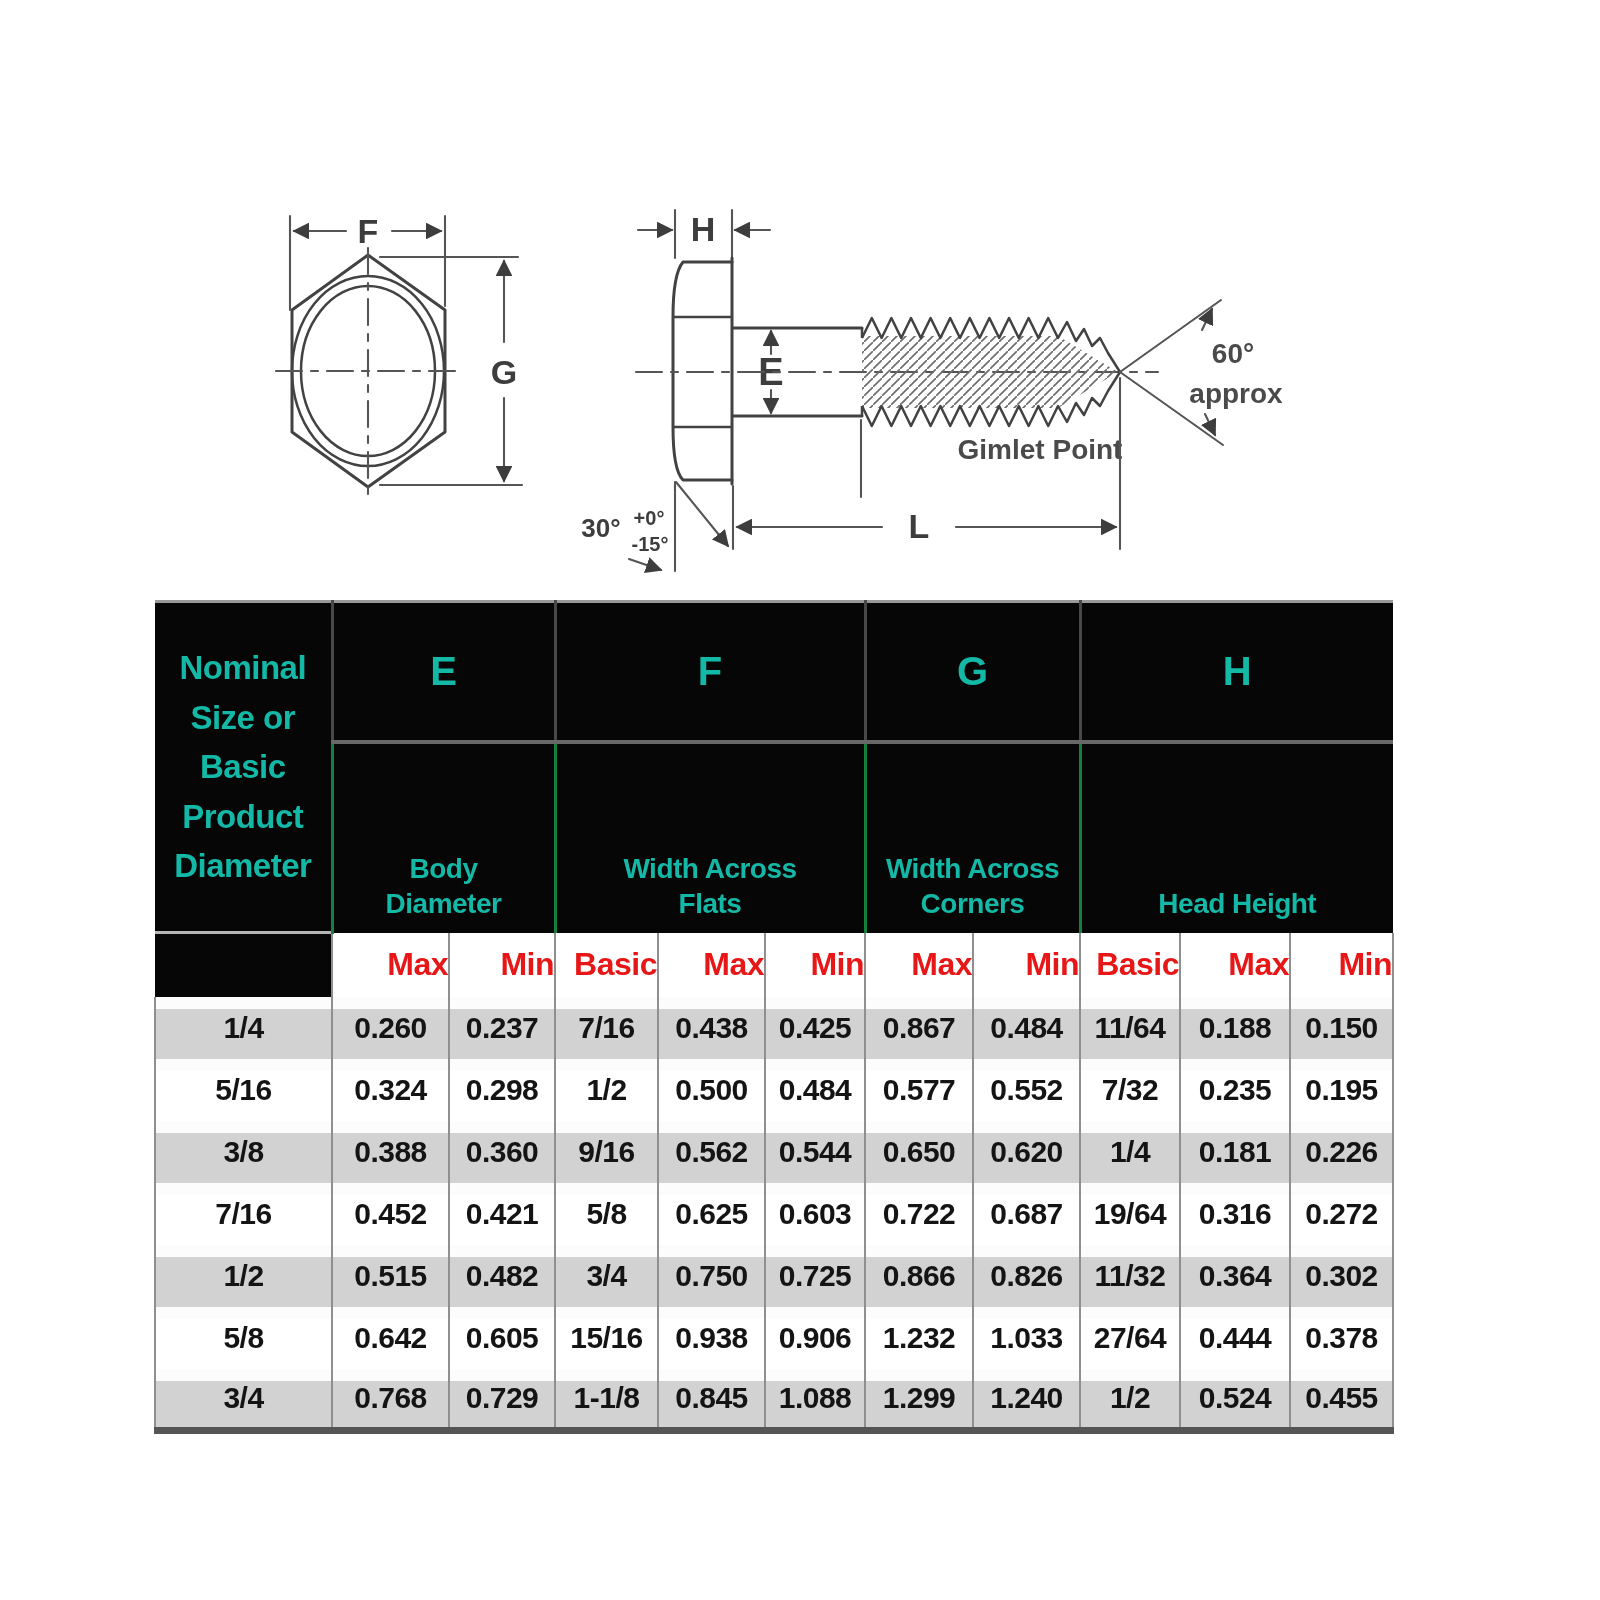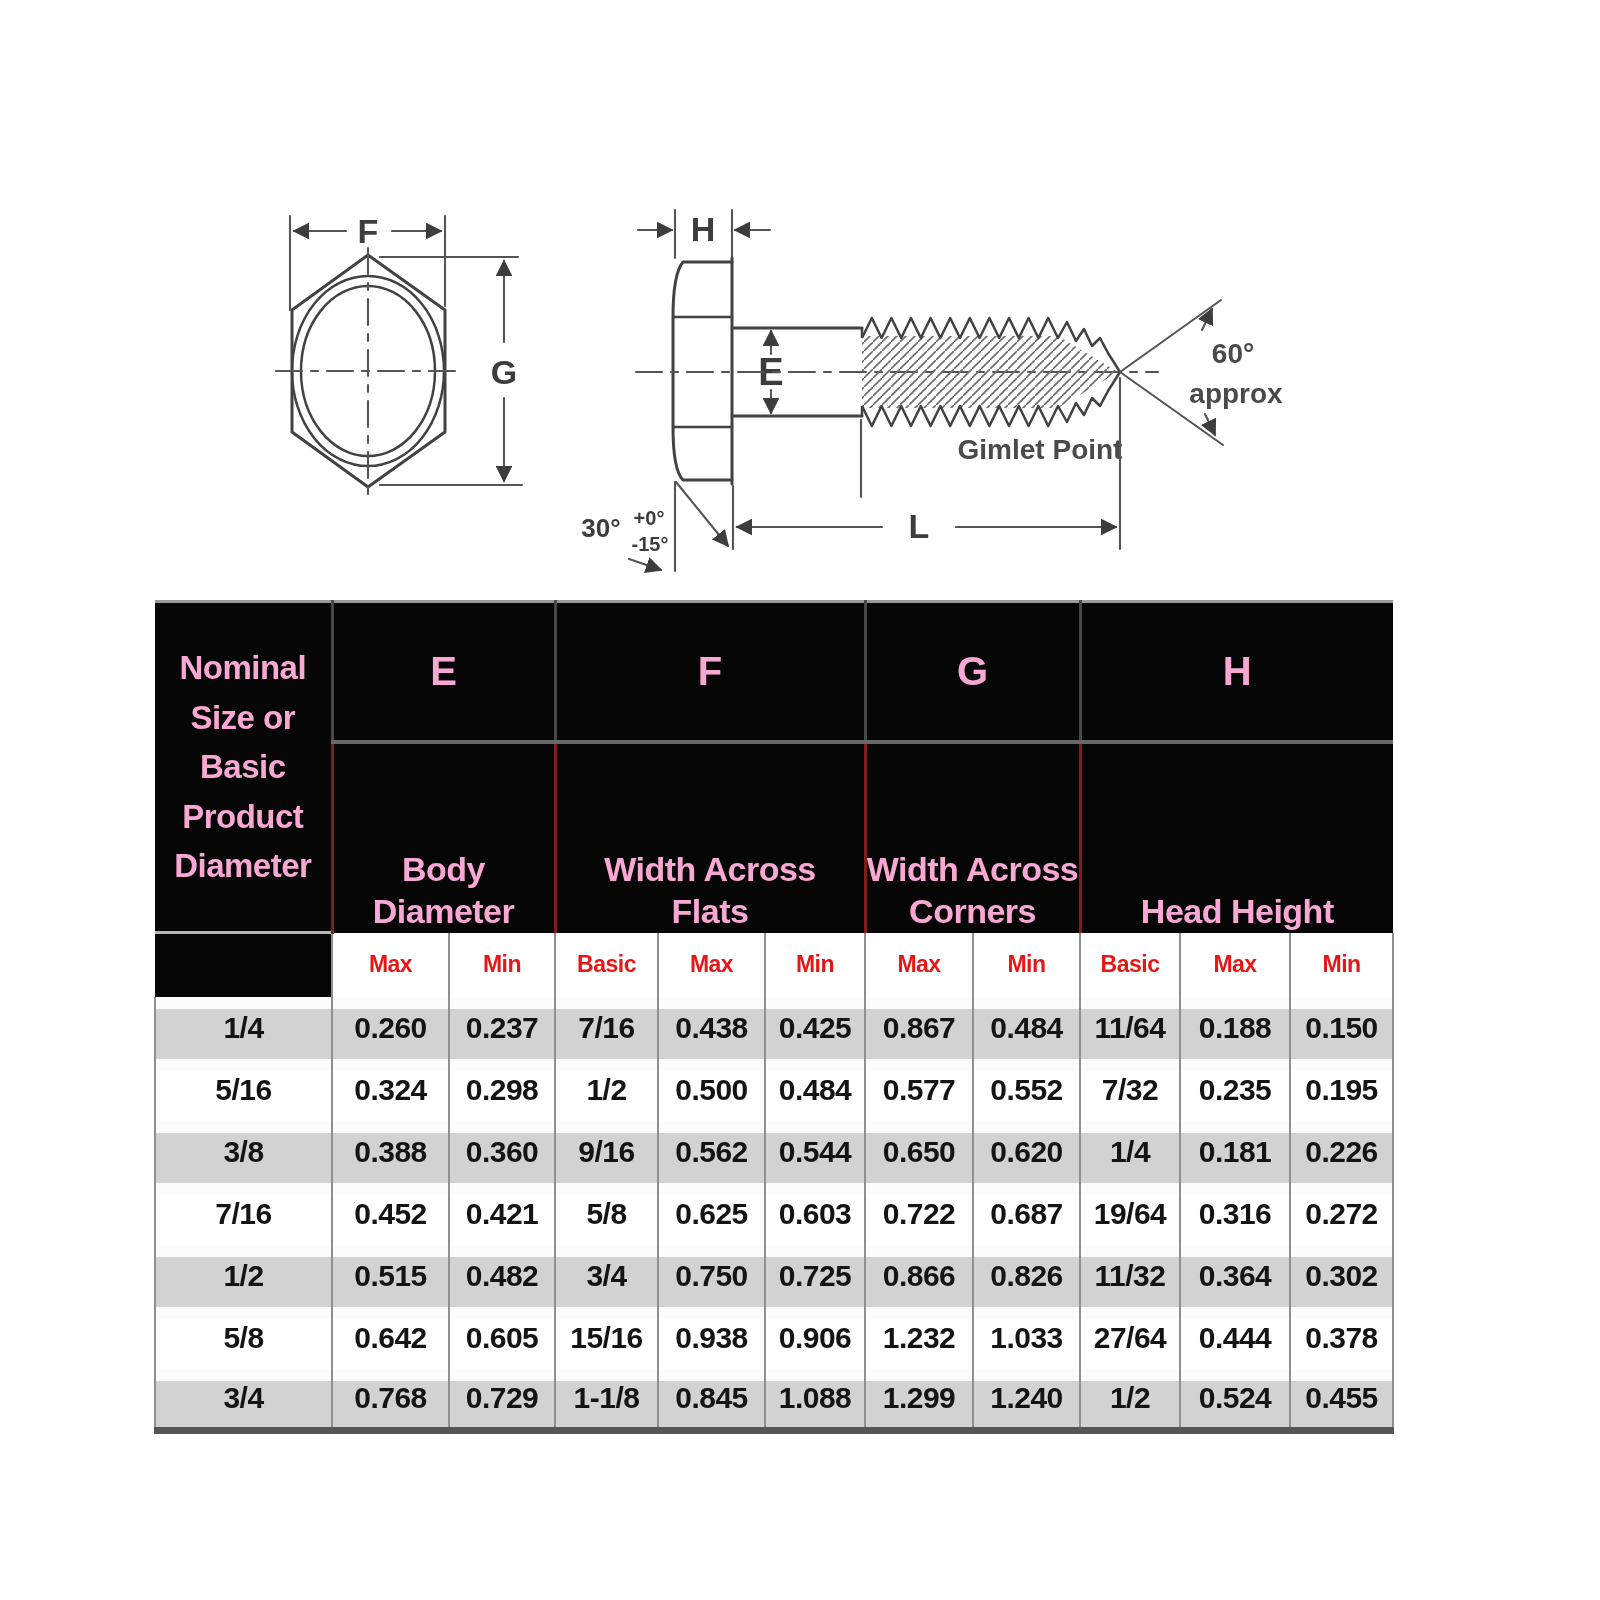--- a/index.html
+++ b/index.html
@@ -16,30 +16,30 @@
   .dimtxt.big{font-size:38px;}
   .dimtxt.small{font-size:26px;}
   .dimtxt.tiny{font-size:20px;}
   .dimtxt.note{font-size:28px;font-weight:bold;fill:#4a4a4a;}
 
   
   table.spec{position:absolute;left:154px;top:600px;width:1238px;border-collapse:collapse;
              table-layout:fixed;border-top:3px solid #999;border-bottom:7px solid #555;}
   table.spec th,table.spec td{padding:0;text-align:center;overflow:hidden;}
 
-  thead th{background:var(--header-bg,#060606);color:#f9a8d4;font-weight:bold;}
+  thead th{background:var(--header-bg,#060606);color:#14b8a6;font-weight:bold;}
   tr.letters{height:140px;}
   tr.letters th.letter{font-size:40px;border-left:3px solid #484848;border-bottom:4px solid #686868;}
   th.corner{font-size:33px;line-height:1.5;vertical-align:middle;white-space:pre-line;letter-spacing:-.5px;}
   tr.groupnames{height:191px;}
-  tr.groupnames th{font-size:34px;line-height:1.25;vertical-align:bottom;padding-bottom:0;
-                   white-space:pre-line;border-left:3px solid #7f1d1d;letter-spacing:-.5px;}
+  tr.groupnames th{font-size:28px;line-height:1.25;vertical-align:bottom;padding-bottom:12px;
+                   white-space:pre-line;border-left:3px solid #15803d;letter-spacing:-.5px;}
   tr.sub{height:64px;}
-  tr.sub th{background:#fff;color:var(--accent-red,#e81717);font-size:23px;letter-spacing:-.5px;
-            border-left:2px solid #8f8f8f;border-right:2px solid #8f8f8f;}
+  tr.sub th{background:#fff;color:var(--accent-red,#e81717);font-size:32px;letter-spacing:-.5px;
+            border-left:2px solid #8f8f8f;border-right:2px solid #8f8f8f;text-align:right;}
   tr.sub th.blackcell{background:var(--header-bg,#060606);border-top:3px solid #b5b5b5;
                       border-left:none;border-right:2px solid #8f8f8f;}
 
   tbody tr{height:62px;}
   tbody td{font-size:30px;font-weight:bold;color:#141414;letter-spacing:-.5px;
            border-left:2px solid #8f8f8f;border-right:2px solid #8f8f8f;
            box-shadow:inset 0 12px 0 0 #fcfcfc;padding-top:10px;}
   tbody tr:nth-child(odd) td{background:var(--row-shade,#d2d2d2);}
   tbody tr:nth-child(even) td{background:#fff;}
 </style>

